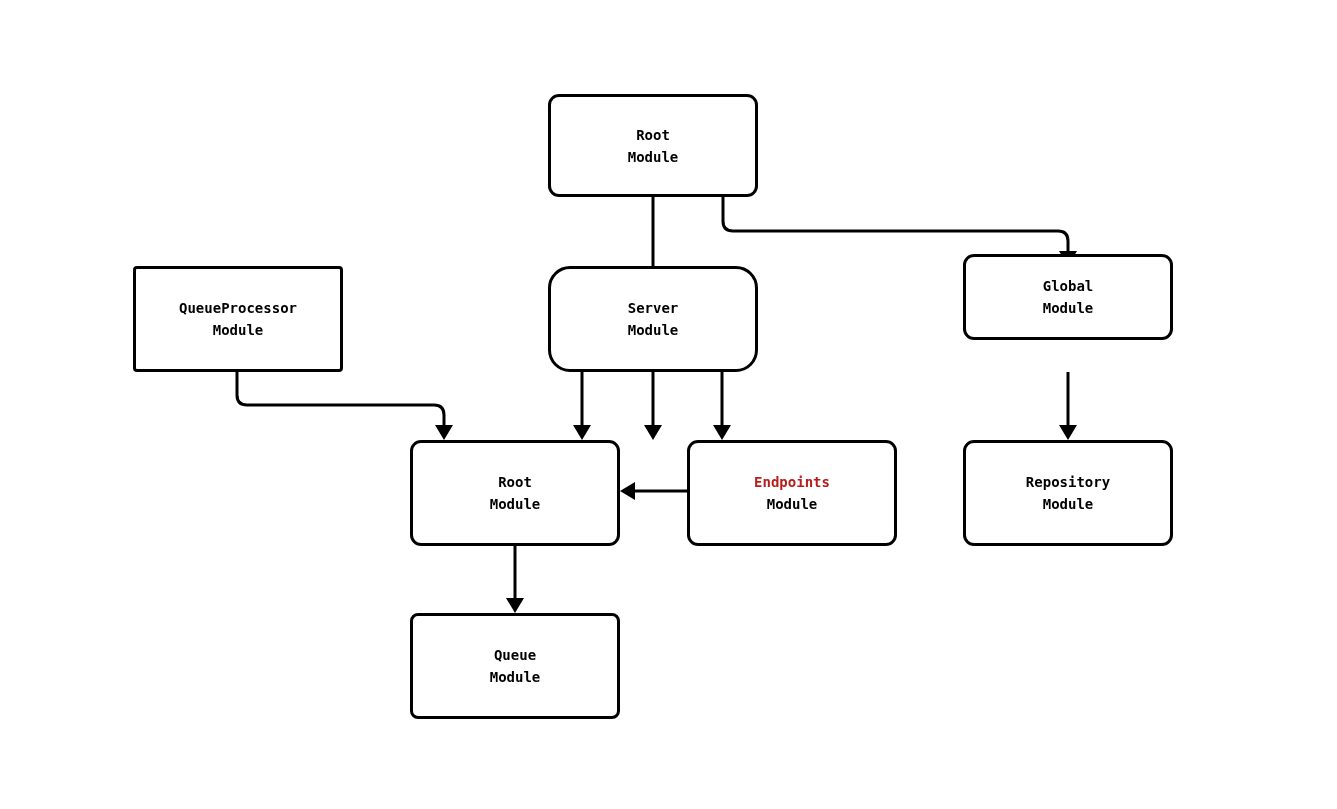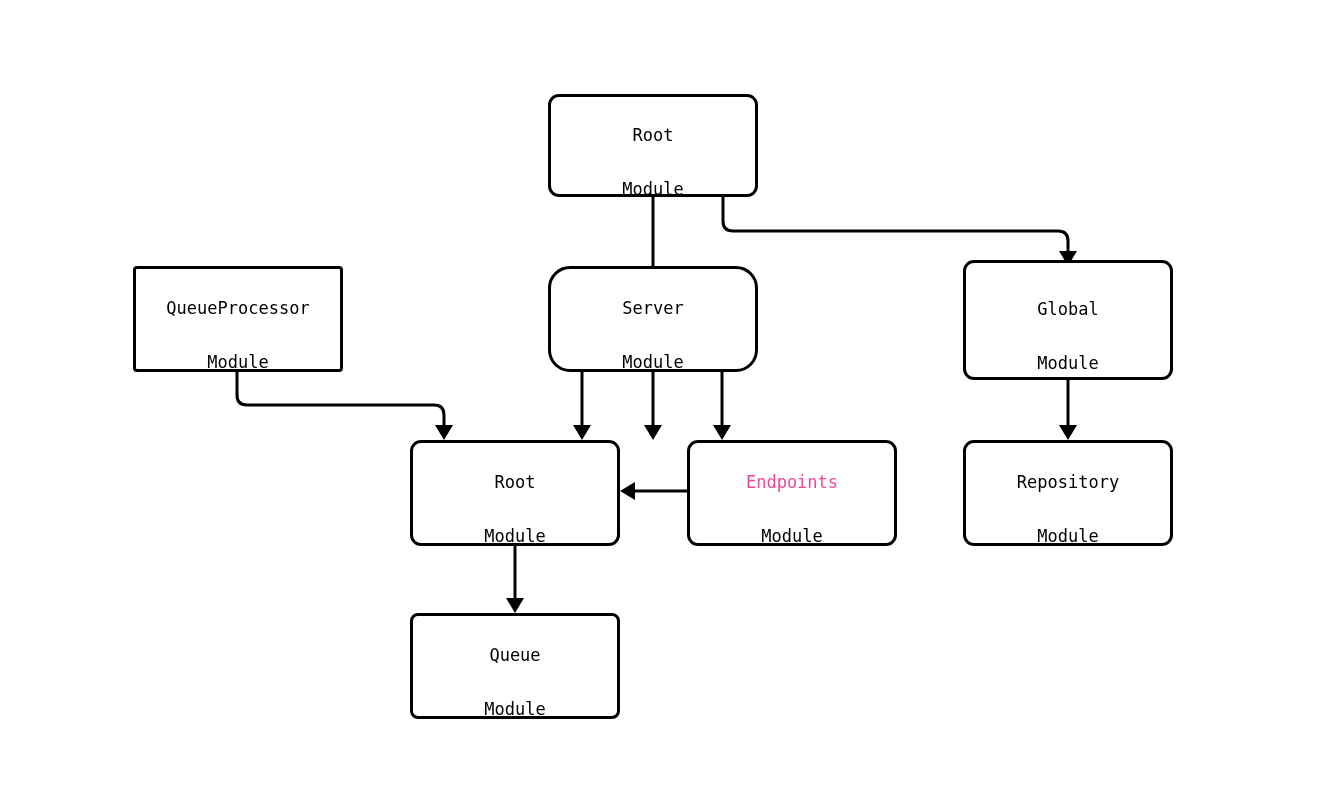--- a/index.html
+++ b/index.html
@@ -33,28 +33,27 @@
     border: 3px solid #000000;
     border-radius: 11px;
     display: flex;
     flex-direction: column;
     align-items: center;
     justify-content: center;
     z-index: 2;
   }
   .node-line {
     font-family: "DejaVu Sans Mono", "Liberation Mono", monospace;
-    font-size: 17px;
-    font-weight: normal;
+    font-size: 14px;
+    font-weight: bold;
     line-height: 22px;
     color: #000000;
     white-space: pre;
     letter-spacing: 0px;
     text-align: center;
-    margin-top: 32px;
   }
 </style>
 </head>
 <body>
 
 <div id="diagram-canvas">
 
   <svg id="edge-layer" viewBox="0 0 1337 809">
     <g id="edge-paths" fill="none" stroke="#000000" stroke-width="3" stroke-linecap="butt" stroke-linejoin="round">
         <path d="M 653,197 L 653,432"></path>
@@ -84,30 +83,30 @@
         <div class="node-line" style="color: rgb(0, 0, 0);">Module</div>
       </div>
       <div class="node" style="left: 133px; top: 266px; width: 210px; height: 106px; border-color: rgb(0, 0, 0); border-width: 3px; border-radius: 4px;">
         <div class="node-line" style="color: rgb(0, 0, 0);">QueueProcessor</div>
         <div class="node-line" style="color: rgb(0, 0, 0);">Module</div>
       </div>
       <div class="node" style="left: 548px; top: 266px; width: 210px; height: 106px; border-color: rgb(0, 0, 0); border-width: 3px; border-radius: 22px;">
         <div class="node-line" style="color: rgb(0, 0, 0);">Server</div>
         <div class="node-line" style="color: rgb(0, 0, 0);">Module</div>
       </div>
-      <div class="node" style="left: 963px; top: 260px; width: 210px; height: 120px; border-color: rgb(0, 0, 0); border-width: 3px; border-radius: 11px;">
+      <div class="node" style="left: 963px; top: 254px; width: 210px; height: 86px; border-color: rgb(0, 0, 0); border-width: 3px; border-radius: 11px;">
         <div class="node-line" style="color: rgb(0, 0, 0);">Global</div>
         <div class="node-line" style="color: rgb(0, 0, 0);">Module</div>
       </div>
       <div class="node" style="left: 410px; top: 440px; width: 210px; height: 106px; border-color: rgb(0, 0, 0); border-width: 3px; border-radius: 11px;">
         <div class="node-line" style="color: rgb(0, 0, 0);">Root</div>
         <div class="node-line" style="color: rgb(0, 0, 0);">Module</div>
       </div>
       <div class="node" style="left: 687px; top: 440px; width: 210px; height: 106px; border-color: rgb(0, 0, 0); border-width: 3px; border-radius: 11px;">
-        <div class="node-line" style="color: #ec4899;">Endpoints</div>
+        <div class="node-line" style="color: #b91c1c;">Endpoints</div>
         <div class="node-line" style="color: rgb(0, 0, 0);">Module</div>
       </div>
       <div class="node" style="left: 963px; top: 440px; width: 210px; height: 106px; border-color: rgb(0, 0, 0); border-width: 3px; border-radius: 11px;">
         <div class="node-line" style="color: rgb(0, 0, 0);">Repository</div>
         <div class="node-line" style="color: rgb(0, 0, 0);">Module</div>
       </div>
       <div class="node" style="left: 410px; top: 613px; width: 210px; height: 106px; border-color: rgb(0, 0, 0); border-width: 3px; border-radius: 8px;">
         <div class="node-line" style="color: rgb(0, 0, 0);">Queue</div>
         <div class="node-line" style="color: rgb(0, 0, 0);">Module</div>
       </div>

